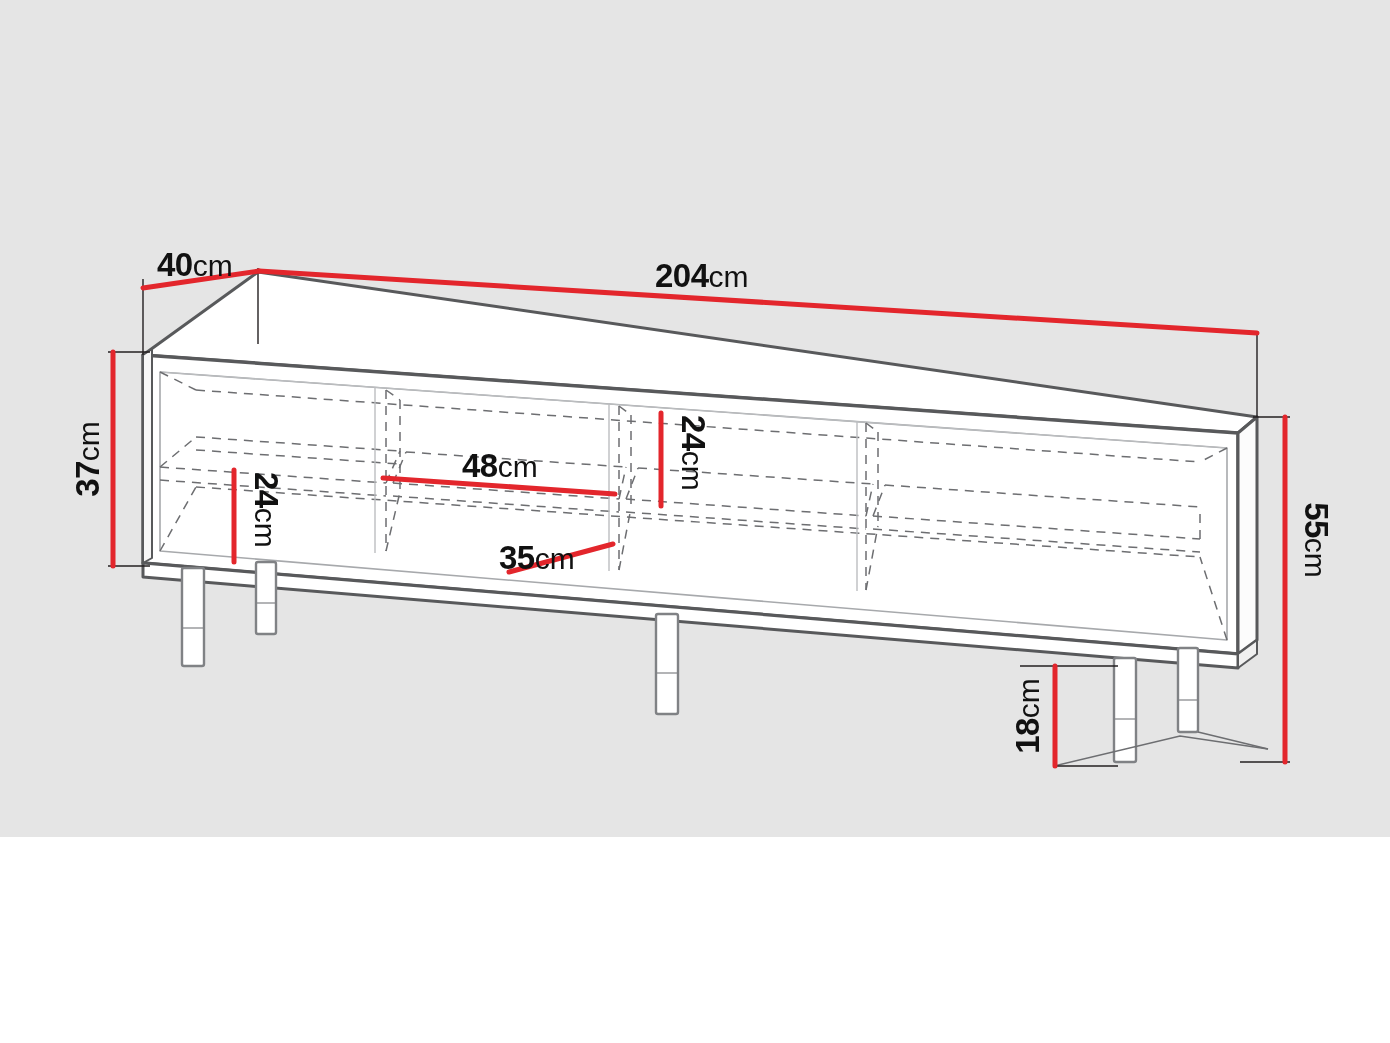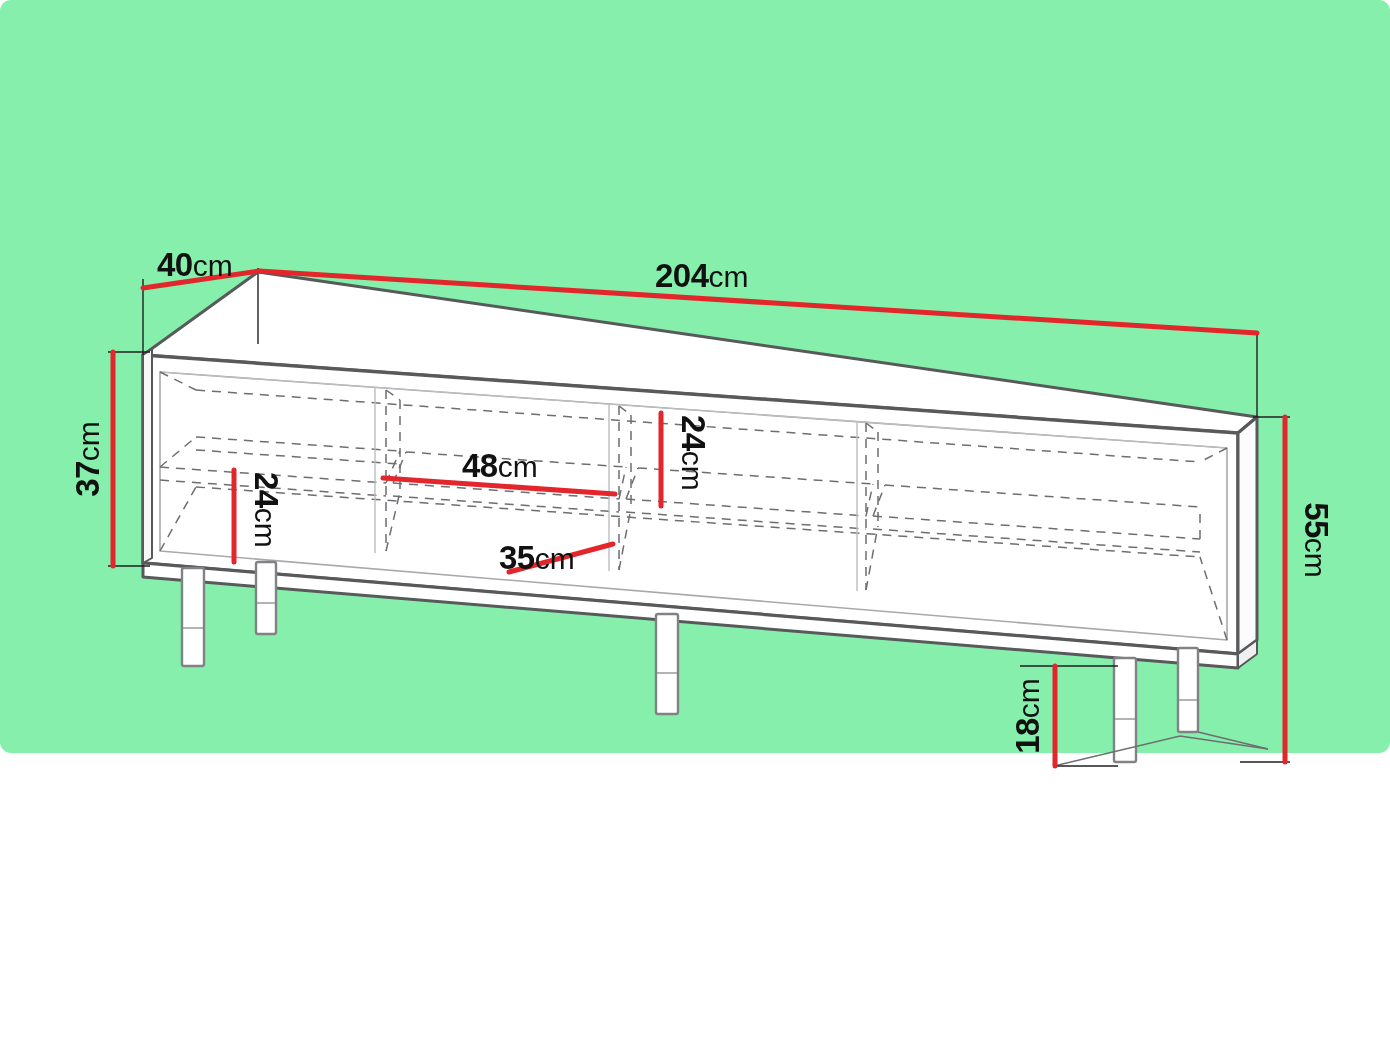--- a/index.html
+++ b/index.html
@@ -9,23 +9,22 @@
   }
   body {
     width: 1390px;
     height: 1043px;
     font-family: "Liberation Sans", sans-serif;
     overflow: hidden;
   }
   #diagram-root {
     position: relative;
     width: 1390px;
-    height: 753px;
-    background: #86efac;
-    border-radius: 11px;
+    height: 837px;
+    background: #e5e5e5;
   }
   svg.drawing {
     position: absolute;
     left: 0;
     top: 0;
     width: 1390px;
     height: 1043px;
     display: block;
   }
   .dim-text {

